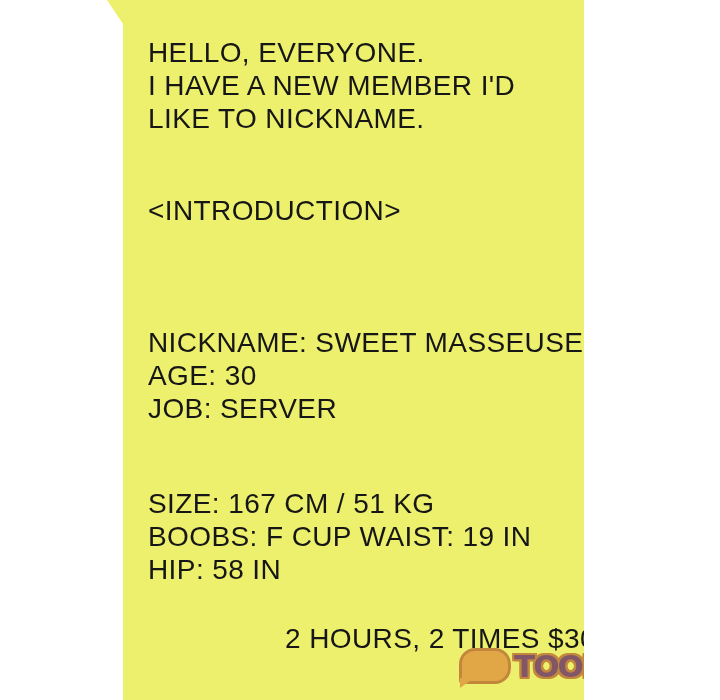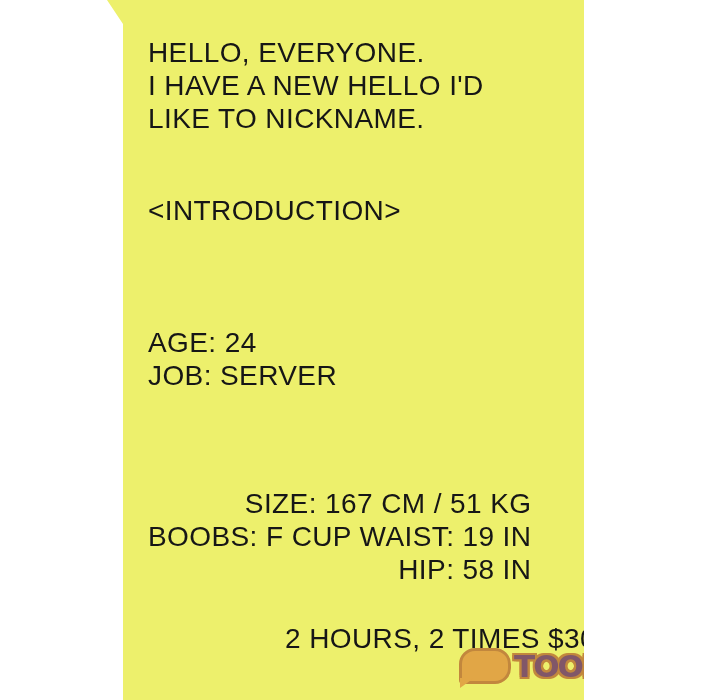--- a/index.html
+++ b/index.html
@@ -28,21 +28,21 @@
     left: 148px;
     color: #161616;
     font-size: 28px;
     line-height: 33px;
     letter-spacing: 0.4px;
     white-space: nowrap;
   }
   .blk-greeting { top: 36px; }
   .blk-header   { top: 194px; }
   .blk-profile  { top: 326px; }
-  .blk-stats    { top: 487px; text-align: right; }
+  .blk-stats    { top: 487px; }
   .blk-options  { top: 622px; }
   .indent { padding-left: 137px; }
 
   
   .watermark {
     position: absolute;
     left: 459px; top: 645px;
     height: 42px;
     display: flex;
     align-items: center;
@@ -95,30 +95,31 @@
 </style>
 </head>
 <body>
 
 <div class="stage">
 
   <div class="panel"></div>
 
   <div class="txtblock blk-greeting">
     <div>HELLO, EVERYONE.</div>
-    <div>I HAVE A NEW HELLO I'D</div>
+    <div>I HAVE A NEW MEMBER I'D</div>
     <div>LIKE TO NICKNAME.</div>
   </div>
 
   <div class="txtblock blk-header">
     <div>&lt;INTRODUCTION&gt;</div>
   </div>
 
   <div class="txtblock blk-profile">
-    <div>AGE: 24</div>
+    <div>NICKNAME: SWEET MASSEUSE</div>
+    <div>AGE: 30</div>
     <div>JOB: SERVER</div>
   </div>
 
   <div class="txtblock blk-stats">
     <div>SIZE: 167 CM / 51 KG</div>
     <div>BOOBS: F CUP WAIST: 19 IN</div>
     <div>HIP: 58 IN</div>
   </div>
 
   <div class="txtblock blk-options">

